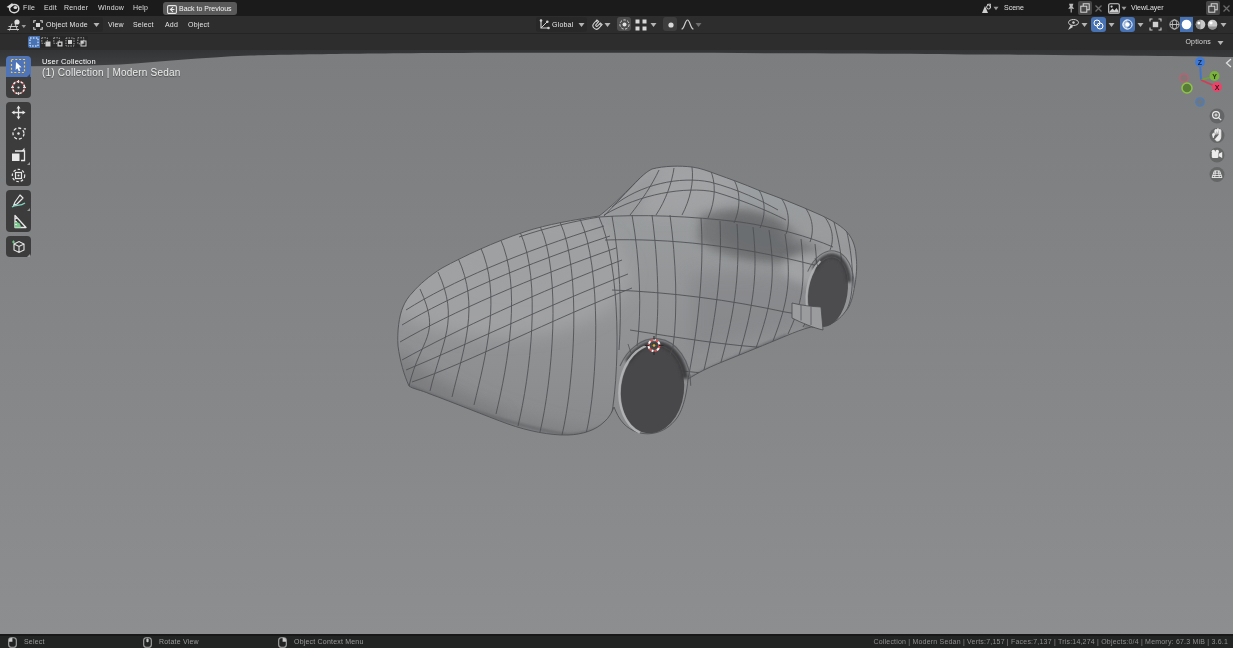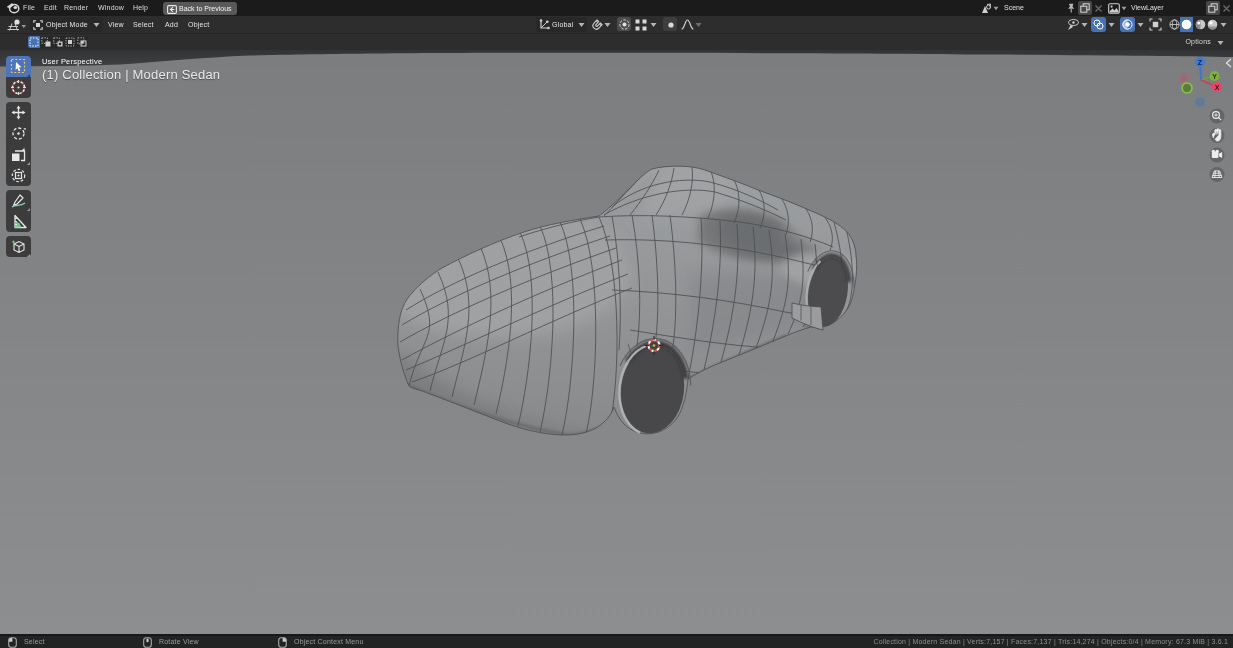--- a/index.html
+++ b/index.html
@@ -18,21 +18,21 @@
     background:#2d2d2d; color:#e4e4e4; font-size:7px; letter-spacing:0.2px; border-bottom:1px solid #242424;}
   .hdr .menu { position:absolute; top:5px; }
   
   .tset { position:absolute; left:0; top:34px; width:1233px; height:16px;
     background:#2d2d2d; color:#d8d8d8; font-size:7px; letter-spacing:0.2px; }
   
   .vp { position:absolute; left:0; top:50px; width:1233px; height:584px;
     background:linear-gradient(#7b7d7e, #8c8e8f); }
   .vpshadow { pointer-events:none; }
   .vptext1 { position:absolute; left:42px; top:7px; font-size:7.5px; color:#ffffff; letter-spacing:0.2px;}
-  .vptext2 { position:absolute; left:42px; top:16.5px; font-size:13px; color:#eaeaea; letter-spacing:0.2px;
+  .vptext2 { position:absolute; left:42px; top:16.5px; font-size:10px; color:#eaeaea; letter-spacing:0.2px;
     text-shadow:0 1px 1px rgba(0,0,0,.4);}
   
   .tb { position:absolute; left:6px; top:6px; width:25.5px; }
   .tbtn { width:25px; height:21px; background:#3c3c3c; position:relative; }
   .tbtn.first { border-radius:4px 4px 0 0; }
   .tbtn.last { border-radius:0 0 4px 4px; }
   .tbtn.single { border-radius:4px; }
   .tbtn.active { background:#4f74b8; }
   .tbgap { height:4px; }
   
@@ -275,21 +275,21 @@
   <div class="vp">
     <svg class="vpshadow" style="position:absolute;left:0;top:0" width="1233" height="20" viewBox="0 0 1233 20">
       <defs>
           <linearGradient id="shg" x1="0" y1="0" x2="0" y2="1">
         <stop offset="0" stop-color="#333436"></stop>
             <stop offset="1" stop-color="#3f4042"></stop>
       </linearGradient>
         </defs>
       <path d="M 0,0 H 1233 V 7 C 1180,6.2 1120,5.6 1000,4.6 C 900,3.8 700,2.6 520,2.8 C 380,3 300,4.5 250,5.5 C 200,7.5 160,12 120,14.5 C 80,16 40,16.3 0,16.5 Z" fill="url(#shg)"></path>
     </svg>
-    <div class="vptext1">User Perspective</div>
+    <div class="vptext1">User Collection</div>
     <div class="vptext2">(1) Collection | Modern Sedan</div>
 
     <div class="tb">
       <div class="tbtn first active">
         <svg style="position:absolute;left:4px;top:2px" width="17" height="17" viewBox="0 0 17 17">
           <rect x="1.5" y="1.5" width="13" height="13" fill="none" stroke="#f0c952" stroke-width="1.2" stroke-dasharray="2 1.8"></rect>
           <path d="M 6,4 L 11.5,9.2 L 9,9.6 L 10.3,12.6 L 8.8,13.3 L 7.4,10.3 L 5.6,12 Z" fill="#fff"></path>
         </svg>
         <div style="position:absolute;right:1px;bottom:0;width:0;height:0;border-left:3px solid transparent;border-bottom:3px solid #30436b"></div>
       </div>

